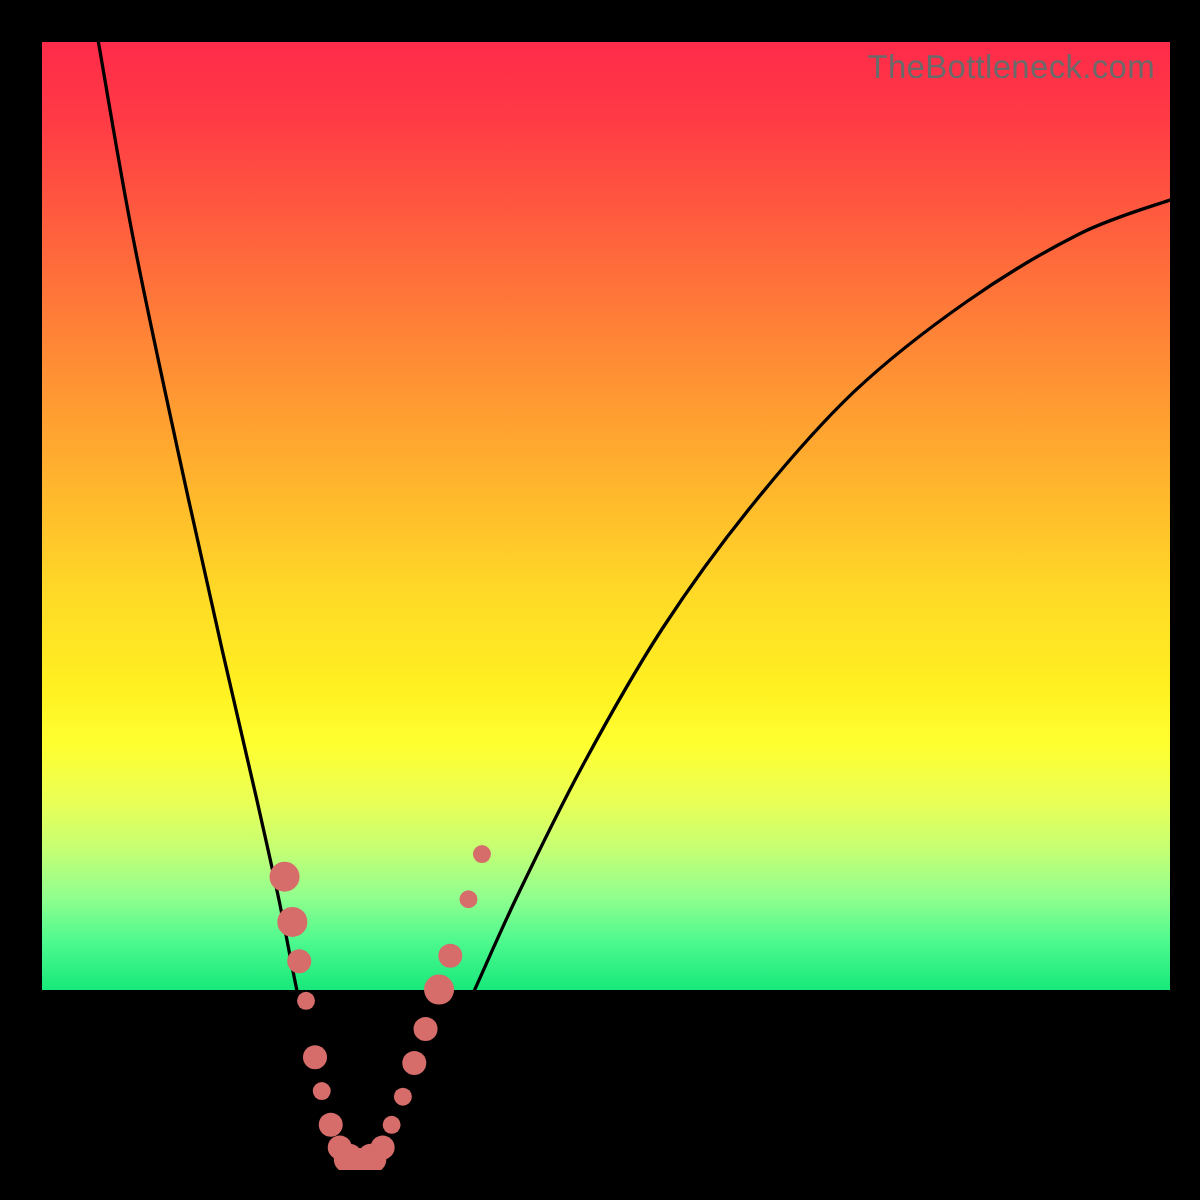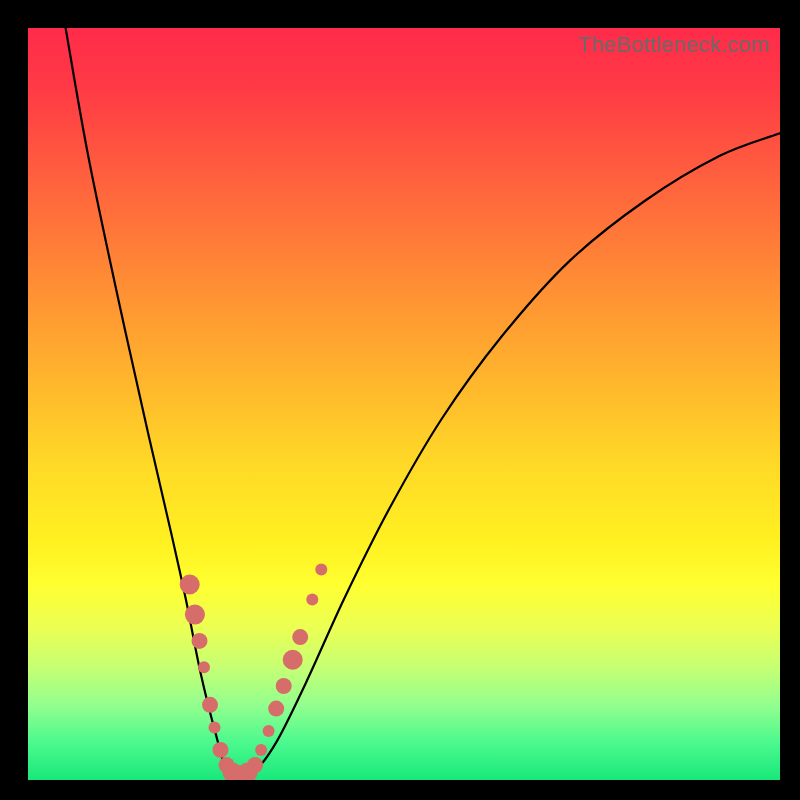--- a/index.html
+++ b/index.html
@@ -15,21 +15,21 @@
     position: relative;
     width: 800px;
     height: 800px;
     background: #000;
   }
   .plot-area {
     position: absolute;
     left: 28px;
     top: 28px;
     width: 752px;
-    height: 752px;
+    height: 632px;
     background: linear-gradient(to bottom,
       #ff2b4a 0%,
       #ff3a45 8%,
       #ff5a3f 18%,
       #ff7a38 28%,
       #ff9a32 38%,
       #ffb92c 48%,
       #ffd927 58%,
       #fff021 68%,
       #ffff30 74%,

